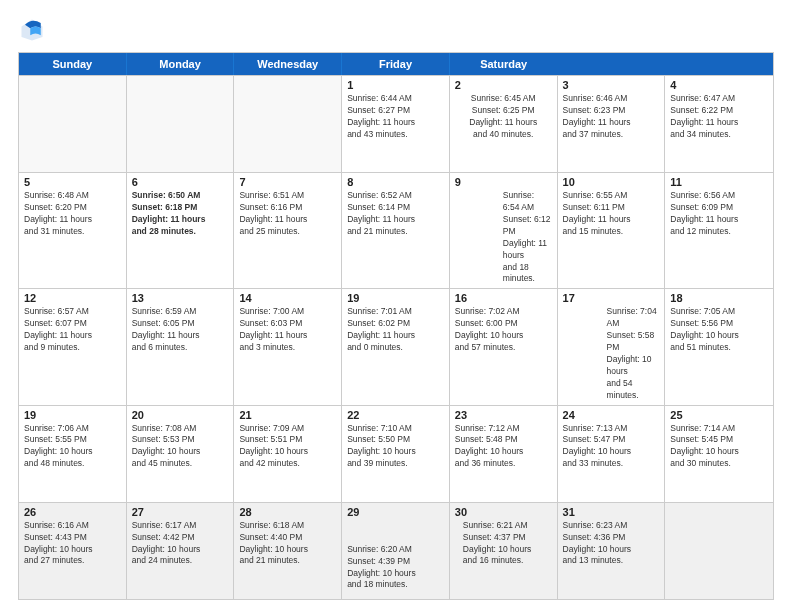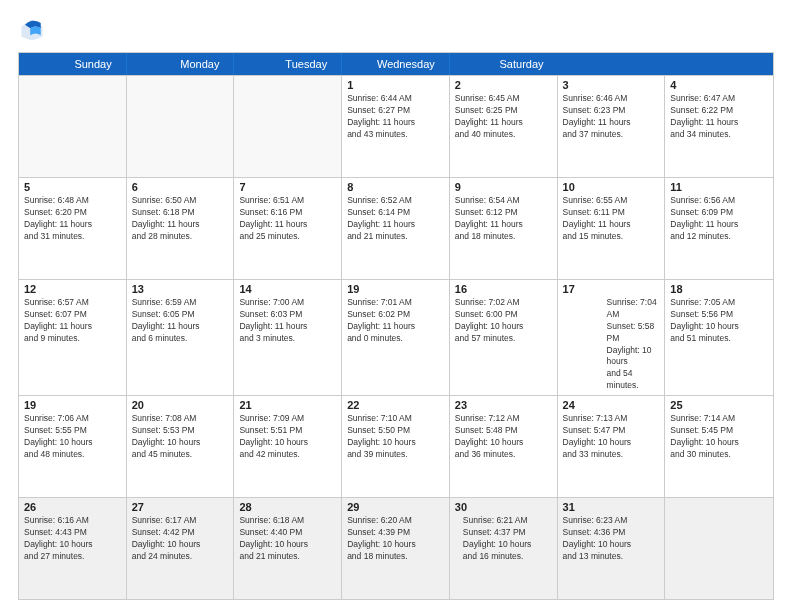--- a/index.html
+++ b/index.html
@@ -60,23 +60,23 @@
       border: 1px solid #ccc;
     }
     .cal-header-row {
       display: grid;
       grid-template-columns: repeat(7, 1fr);
       background: #1565c0;
     }
     .cal-header-cell {
       color: #fff;
       font-size: 11px;
-      font-weight: normal;
+      font-weight: bold;
       padding: 5px 14px;
-      text-align: right;
+      text-align: center;
       border-right: 1px solid #1976d2;
     }
     .cal-header-cell:last-child { border-right: none; }
     .cal-body {
       flex: 1;
       display: flex;
       flex-direction: column;
     }
     .cal-row {
       display: grid;
@@ -129,39 +129,39 @@
     <div class="title-block">
       <div class="month-title"></div>
       <div class="subtitle"></div>
     </div>
   </div>
 
   <div class="calendar">
     <div class="cal-header-row">
     <div class="cal-header-cell">Sunday</div>
         <div class="cal-header-cell">Monday</div>
-        <div class="cal-header-cell">Tuesday</div>
         <div class="cal-header-cell">Wednesday</div>
+        <div class="cal-header-cell">Friday</div>
         <div class="cal-header-cell">Saturday</div>
       </div>
     <div class="cal-body">
     <div class="cal-row">
           <div class="cal-cell empty"></div>
           <div class="cal-cell empty"></div>
           <div class="cal-cell empty"></div>
           <div class="cal-cell">
             <div class="day-num">1</div>
             <div class="day-info" style="white-space: pre-line;">Sunrise: 6:44 AM
 Sunset: 6:27 PM
 Daylight: 11 hours
 and 43 minutes.</div>
           </div>
           <div class="cal-cell">
             <div class="day-num">2</div>
-            <div class="day-info" style="white-space: pre-line;">Sunrise: 6:45 AM
+            <div class="day-info" style="white-space: pre-line; text-align: center;">Sunrise: 6:45 AM
 Sunset: 6:25 PM
 Daylight: 11 hours
 and 40 minutes.</div>
           </div>
           <div class="cal-cell">
             <div class="day-num">3</div>
             <div class="day-info" style="white-space: pre-line;">Sunrise: 6:46 AM
 Sunset: 6:23 PM
 Daylight: 11 hours
 and 37 minutes.</div>
@@ -177,42 +177,42 @@
         <div class="cal-row">
           <div class="cal-cell">
             <div class="day-num">5</div>
             <div class="day-info" style="white-space: pre-line;">Sunrise: 6:48 AM
 Sunset: 6:20 PM
 Daylight: 11 hours
 and 31 minutes.</div>
           </div>
           <div class="cal-cell">
             <div class="day-num">6</div>
-            <div class="day-info" style="white-space: pre-line;">Sunrise: 6:50 AM
+            <div class="day-info" style="white-space: pre-line; font-weight: bold;">Sunrise: 6:50 AM
 Sunset: 6:18 PM
 Daylight: 11 hours
 and 28 minutes.</div>
           </div>
           <div class="cal-cell">
             <div class="day-num">7</div>
             <div class="day-info" style="white-space: pre-line;">Sunrise: 6:51 AM
 Sunset: 6:16 PM
 Daylight: 11 hours
 and 25 minutes.</div>
           </div>
           <div class="cal-cell">
             <div class="day-num">8</div>
             <div class="day-info" style="white-space: pre-line;">Sunrise: 6:52 AM
 Sunset: 6:14 PM
 Daylight: 11 hours
 and 21 minutes.</div>
           </div>
           <div class="cal-cell">
             <div class="day-num">9</div>
-            <div class="day-info" style="white-space: pre-line;">Sunrise: 6:54 AM
+            <div class="day-info" style="white-space: pre-line; margin-left: 48px;">Sunrise: 6:54 AM
 Sunset: 6:12 PM
 Daylight: 11 hours
 and 18 minutes.</div>
           </div>
           <div class="cal-cell">
             <div class="day-num">10</div>
             <div class="day-info" style="white-space: pre-line;">Sunrise: 6:55 AM
 Sunset: 6:11 PM
 Daylight: 11 hours
 and 15 minutes.</div>
@@ -344,21 +344,21 @@
           </div>
           <div class="cal-cell shaded">
             <div class="day-num">28</div>
             <div class="day-info" style="white-space: pre-line;">Sunrise: 6:18 AM
 Sunset: 4:40 PM
 Daylight: 10 hours
 and 21 minutes.</div>
           </div>
           <div class="cal-cell shaded">
             <div class="day-num">29</div>
-            <div class="day-info" style="white-space: pre-line;">Sunrise: 6:20 AM
+            <div class="day-info" style="white-space: pre-line; margin-top: 24px;">Sunrise: 6:20 AM
 Sunset: 4:39 PM
 Daylight: 10 hours
 and 18 minutes.</div>
           </div>
           <div class="cal-cell shaded">
             <div class="day-num">30</div>
             <div class="day-info" style="white-space: pre-line; margin-left: 8px;">Sunrise: 6:21 AM
 Sunset: 4:37 PM
 Daylight: 10 hours
 and 16 minutes.</div>

